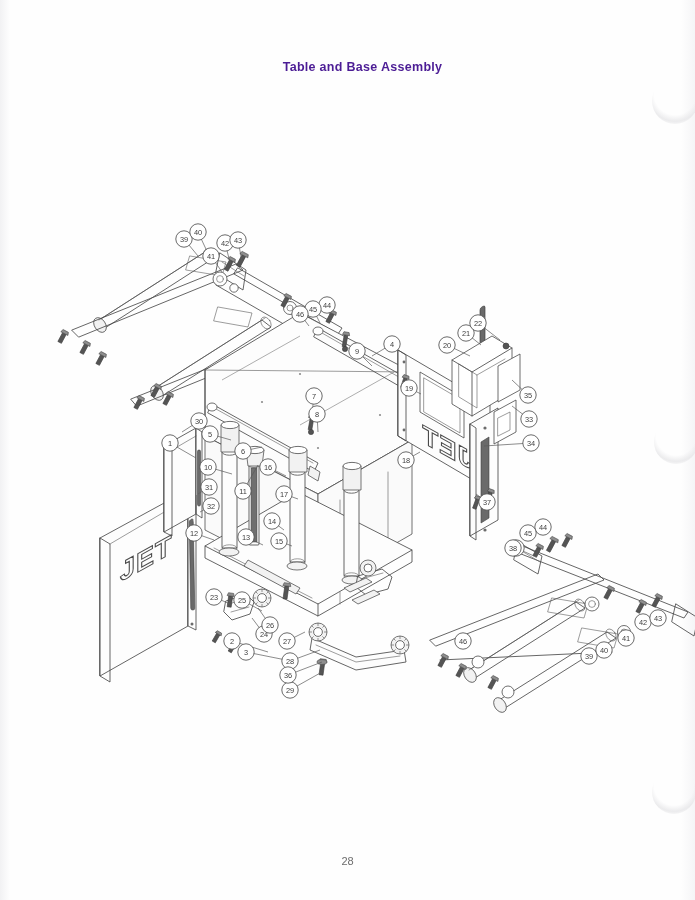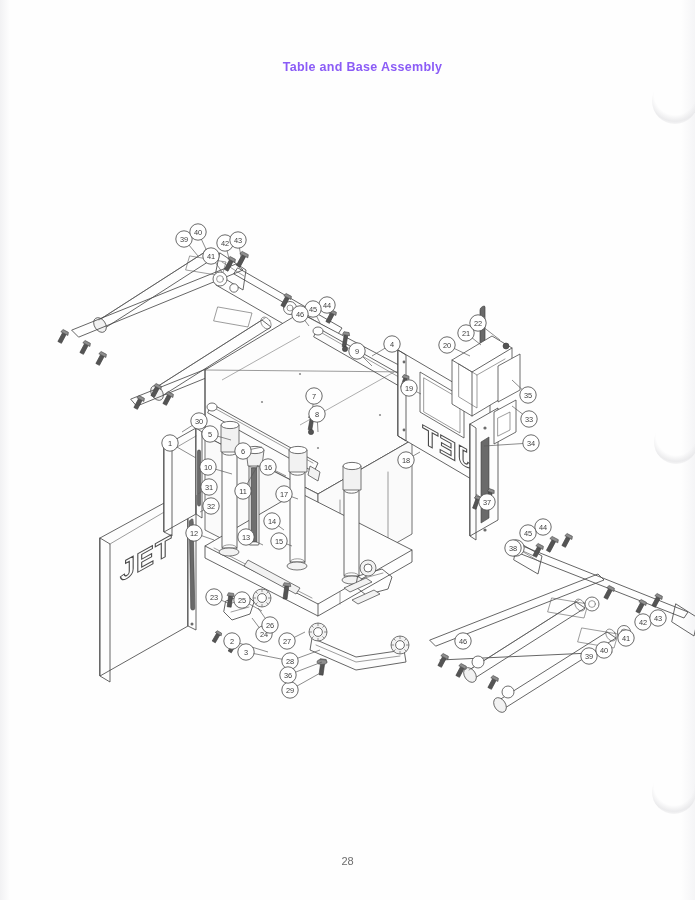--- a/index.html
+++ b/index.html
@@ -37,21 +37,21 @@
   }
 
   #doc-title {
     position: absolute;
     left: 0; right: 0;
     top: 60px;
     text-align: center;
     font-size: 12.5px;
     font-weight: bold;
     letter-spacing: 0.3px;
-    color: #8b5cf6;
+    color: #4c1d95;
     margin-left: 30px;
   }
   #page-number {
     position: absolute;
     left: 0; right: 0;
     top: 855px;
     text-align: center;
     font-size: 11px;
     color: #6d6d6d;
   }

